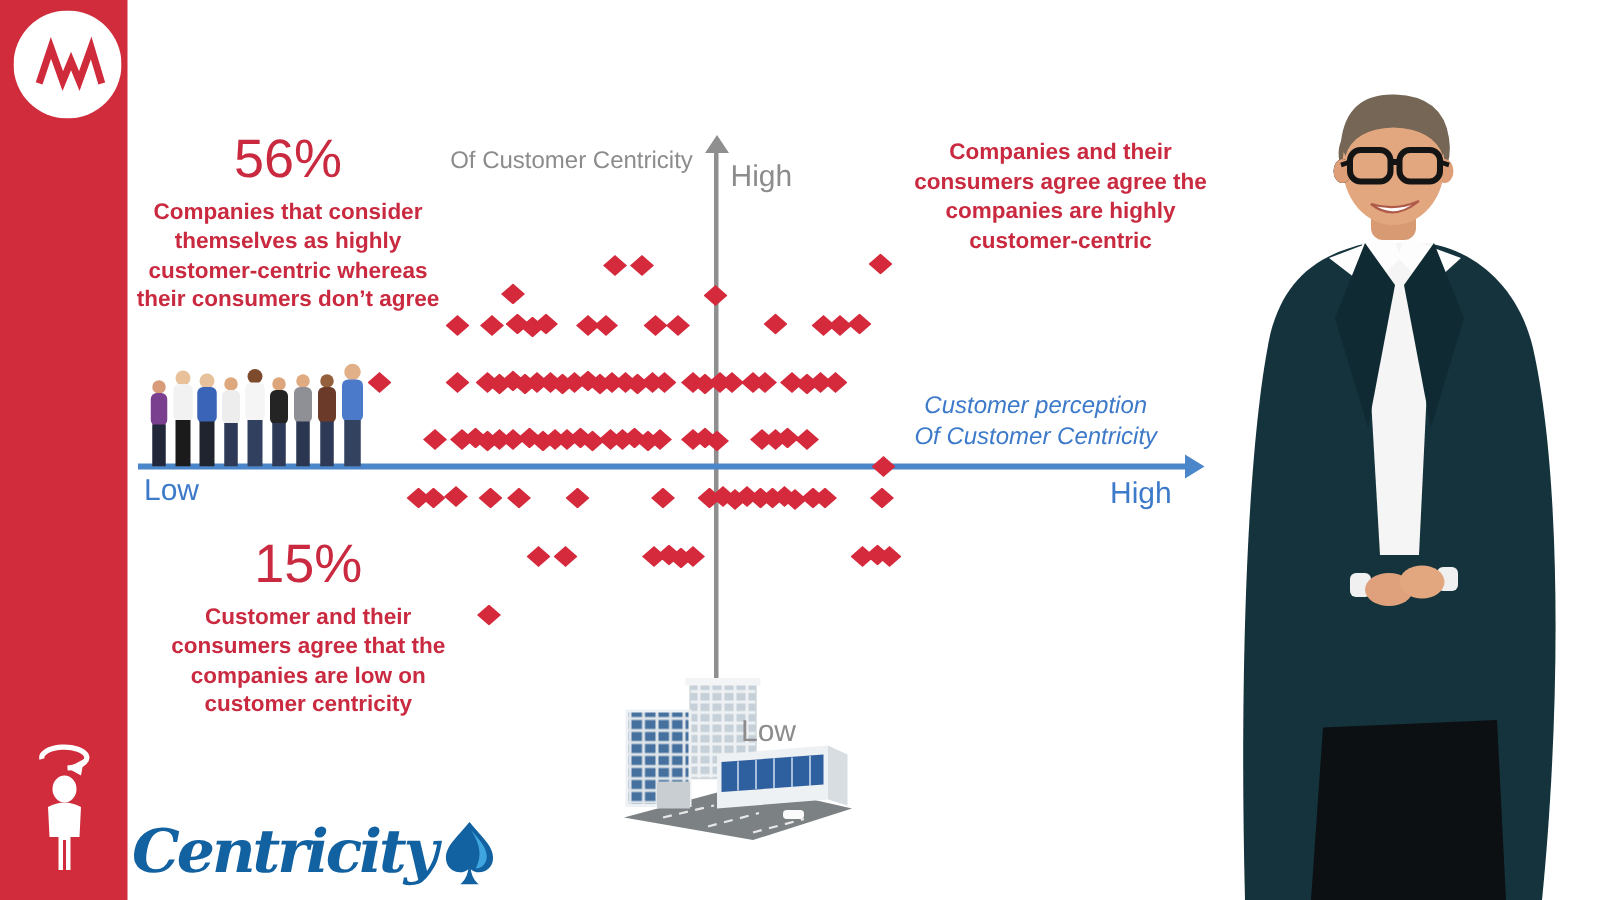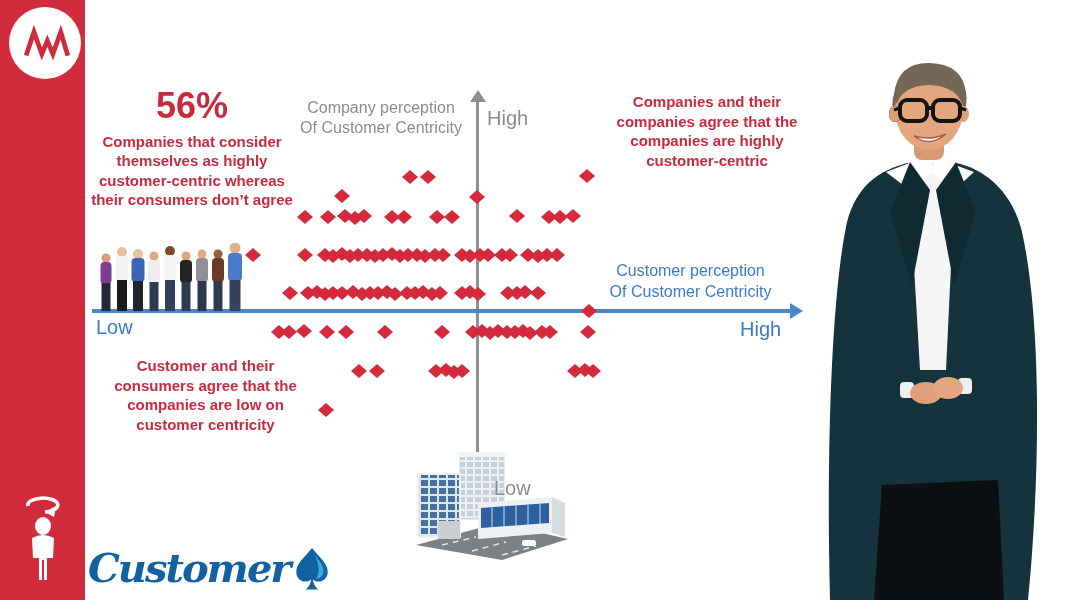--- a/index.html
+++ b/index.html
@@ -5,39 +5,39 @@
   html,body{margin:0;padding:0;background:#fff;}
   .stage{position:relative;width:1067px;height:600px;overflow:hidden;background:#fff;
          font-family:"Liberation Sans",sans-serif;}
   
   .sidebar{position:absolute;left:0;top:0;width:85px;height:600px;background:#d02c3c;z-index:10;}
   .badge{position:absolute;left:9px;top:7px;width:64px;height:64px;background:#fff;
          border:4px dotted #fff;border-radius:50%;display:flex;align-items:center;justify-content:center;}
   .sidebar-bottom{position:absolute;left:20px;top:490px;width:46px;height:92px;}
   
   .stat{position:absolute;text-align:center;color:#ca2a40;z-index:6;}
-  .stat .pct{font-size:36px;font-weight:bold;line-height:1.1;margin-bottom:6px;}
+  .stat .pct{font-size:36px;font-weight:normal;line-height:1.1;margin-bottom:6px;}
   .stat .desc{font-size:15px;font-weight:bold;line-height:1.3;}
   #q0{left:88px;top:86px;width:208px;}
   #q1{left:606px;top:92px;width:202px;}
   #q2{left:98px;top:356px;width:215px;}
   #q3{left:602px;top:376px;width:216px;}
   
   .vaxis{position:absolute;left:476px;top:100px;width:3px;height:372px;background:#8f8f8f;z-index:2;}
   .vaxis-arrow{position:absolute;left:470px;top:90px;width:0;height:0;z-index:2;
       border-left:8px solid transparent;border-right:8px solid transparent;border-bottom:12px solid #8f8f8f;}
   .haxis{position:absolute;left:92px;top:309px;width:700px;height:4px;background:#4a86c9;z-index:2;}
   .haxis-arrow{position:absolute;left:790px;top:303px;width:0;height:0;z-index:2;
       border-top:8px solid transparent;border-bottom:8px solid transparent;border-left:13px solid #4a86c9;}
   .ylab{position:absolute;left:290px;top:98px;width:182px;text-align:center;color:#8c8c8c;
         font-size:16px;line-height:1.25;z-index:6;}
   .yhigh{position:absolute;left:487px;top:107px;color:#8c8c8c;font-size:20px;z-index:6;}
   .ylow{position:absolute;left:494px;top:477px;color:#8c8c8c;font-size:20px;z-index:6;}
   .xlab{position:absolute;left:598px;top:261px;width:185px;text-align:center;color:#3d7ac9;
-        font-size:16px;line-height:1.3;z-index:6;}
+        font-size:16px;line-height:1.3;z-index:6;font-style:italic;}
   .xlow{position:absolute;left:96px;top:316px;color:#3d7ac9;font-size:20px;z-index:6;}
   .xhigh{position:absolute;left:740px;top:318px;color:#3d7ac9;font-size:20px;z-index:6;}
   
   #points{position:absolute;left:0;top:0;width:1067px;height:600px;z-index:3;pointer-events:none;}
   .pt{position:absolute;width:16px;height:14px;background:#d5293c;
       clip-path:polygon(50% 0,100% 50%,50% 100%,0 50%);}
   
   .people{position:absolute;left:98px;top:242px;width:146px;height:69px;z-index:4;}
   .building{position:absolute;left:402px;top:447px;width:172px;height:113px;z-index:4;}
   .presenter{position:absolute;left:816px;top:60px;width:251px;height:540px;z-index:5;}
@@ -66,33 +66,33 @@
         <path d="M12,48 Q23,42 34,48 L33,68 L27,68 L27,90 L24,90 L24,70 L22,70 L22,90 L19,90 L19,68 L13,68 Z" fill="#fff"></path>
       </svg>
     </div>
   </div>
 
   <div class="stat" id="q0">
     <div class="pct">56%</div>
     <div class="desc">Companies that consider themselves as highly customer-centric whereas their consumers don’t agree</div>
   </div>
   <div class="stat" id="q1">
-    <div class="desc">Companies and their companies agree that the companies are highly customer-centric</div>
+    <div class="desc">Companies and their consumers agree agree the companies are highly customer-centric</div>
   </div>
   <div class="stat" id="q2">
+    <div class="pct">15%</div>
     <div class="desc">Customer and their consumers agree that the companies are low on customer centricity</div>
   </div>
 
   <div class="vaxis"></div>
   <div class="vaxis-arrow"></div>
   <div class="haxis"></div>
   <div class="haxis-arrow"></div>
 
   <div class="ylab">
-    <div>Company perception</div>
     <div>Of Customer Centricity</div>
   </div>
   <div class="yhigh">High</div>
   <div class="ylow">Low</div>
 
   <div class="xlab">
     <div>Customer perception</div>
     <div>Of Customer Centricity</div>
   </div>
   <div class="xlow">Low</div>
@@ -290,20 +290,20 @@
 
     <rect x="84" y="322" width="14" height="16" rx="4" fill="#f0f0f0"></rect>
     <rect x="142" y="318" width="14" height="16" rx="4" fill="#f0f0f0"></rect>
     <ellipse cx="110" cy="333" rx="16" ry="11" fill="#dfa07c"></ellipse>
     <ellipse cx="132" cy="328" rx="15" ry="11" fill="#e2a77f"></ellipse>
 
     <path d="M66,425 L182,420 L188,540 L58,540 Z" fill="#0c1013"></path>
   </svg>
 
   <div class="cap-logo">
-    <span class="cap-text">Customer</span>
+    <span class="cap-text">Centricity</span>
     <svg class="cap-spade" width="38" height="44" viewBox="0 0 36 42">
       <path d="M18,1 C10,11 3,16 3,24 c0,5 4,9 9,9 2,0 4,-0.8 5.2,-2 -0.6,4.2 -2.2,7.2 -5.2,9.6 h12 c-3,-2.4 -4.6,-5.4 -5.2,-9.6 1.2,1.2 3.2,2 5.2,2 5,0 9,-4 9,-9 C33,16 26,11 18,1 Z" fill="#1261a0"></path>
       <path d="M19,6 C25,13 29,17.5 29,23 c0,4 -3,7.5 -7,7.5 4,-8 3,-15 -3,-24.5 Z" fill="#3ea5df"></path>
     </svg>
   </div>
 
 </div>
 
 </body></html>

